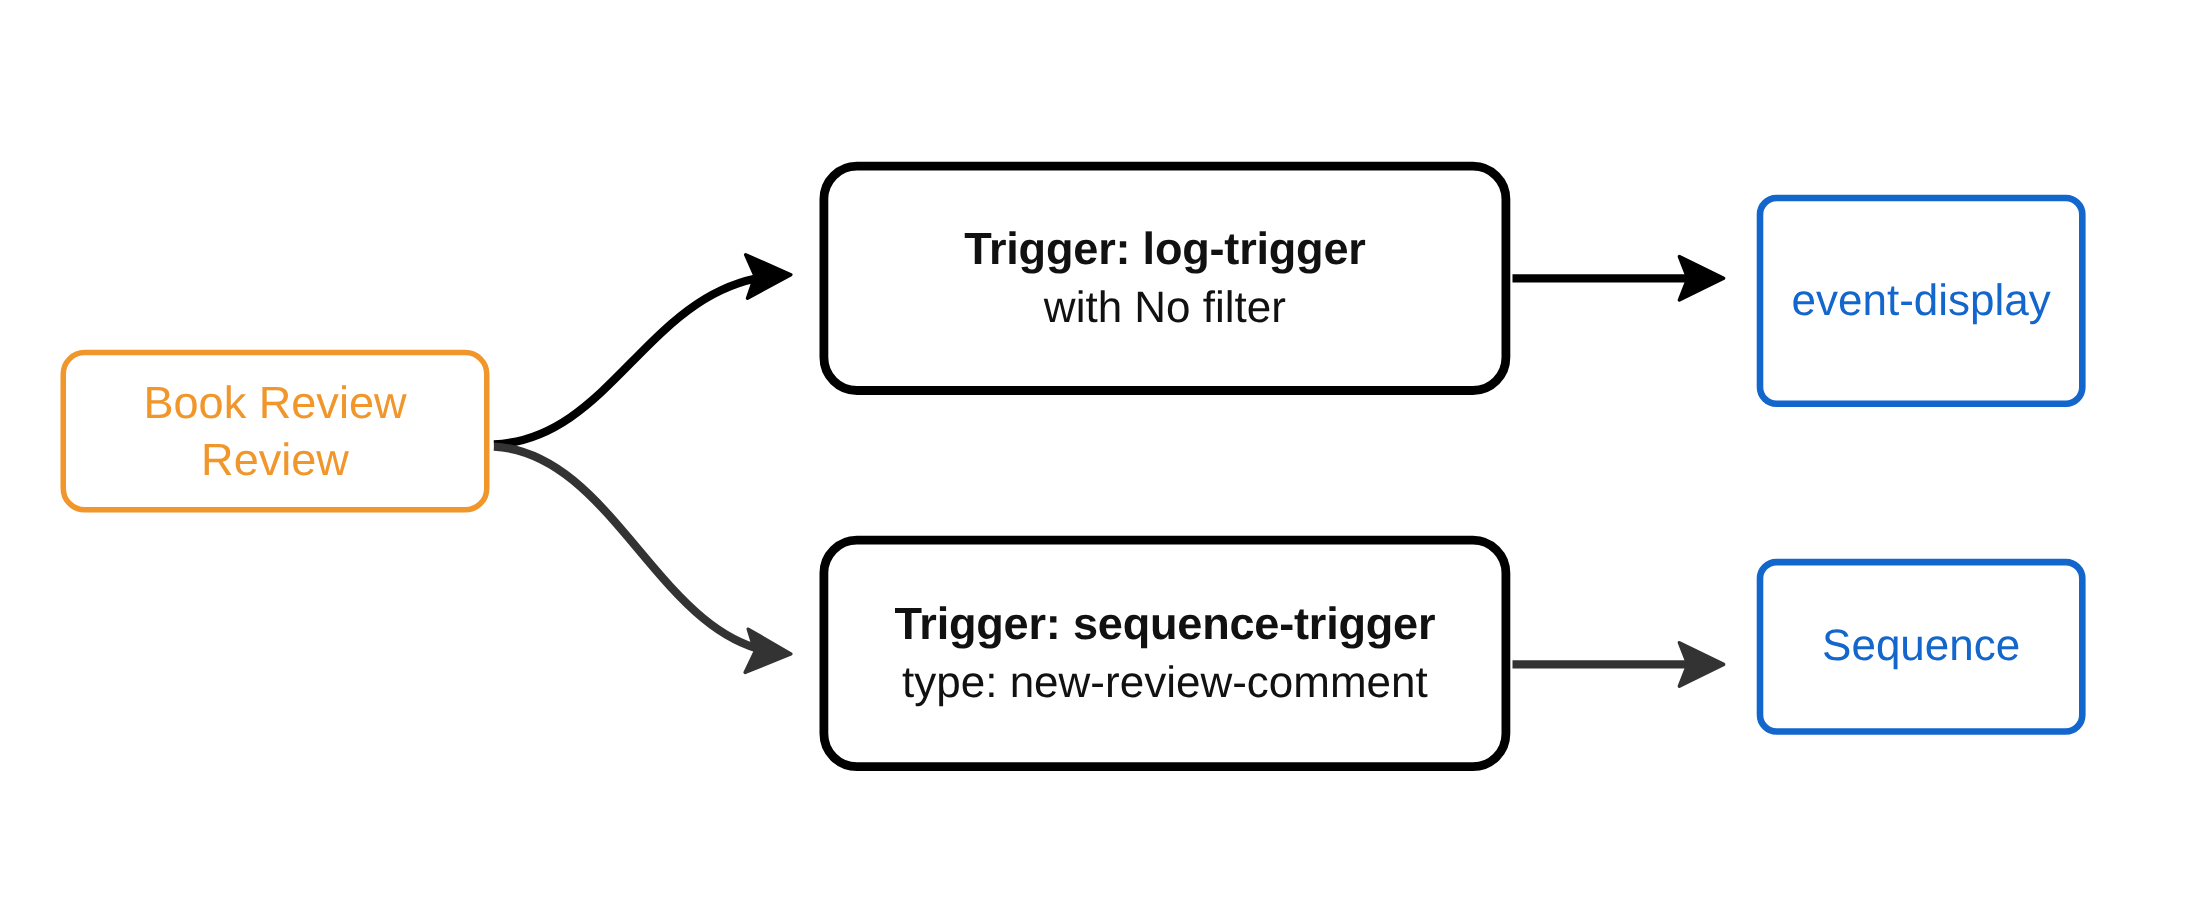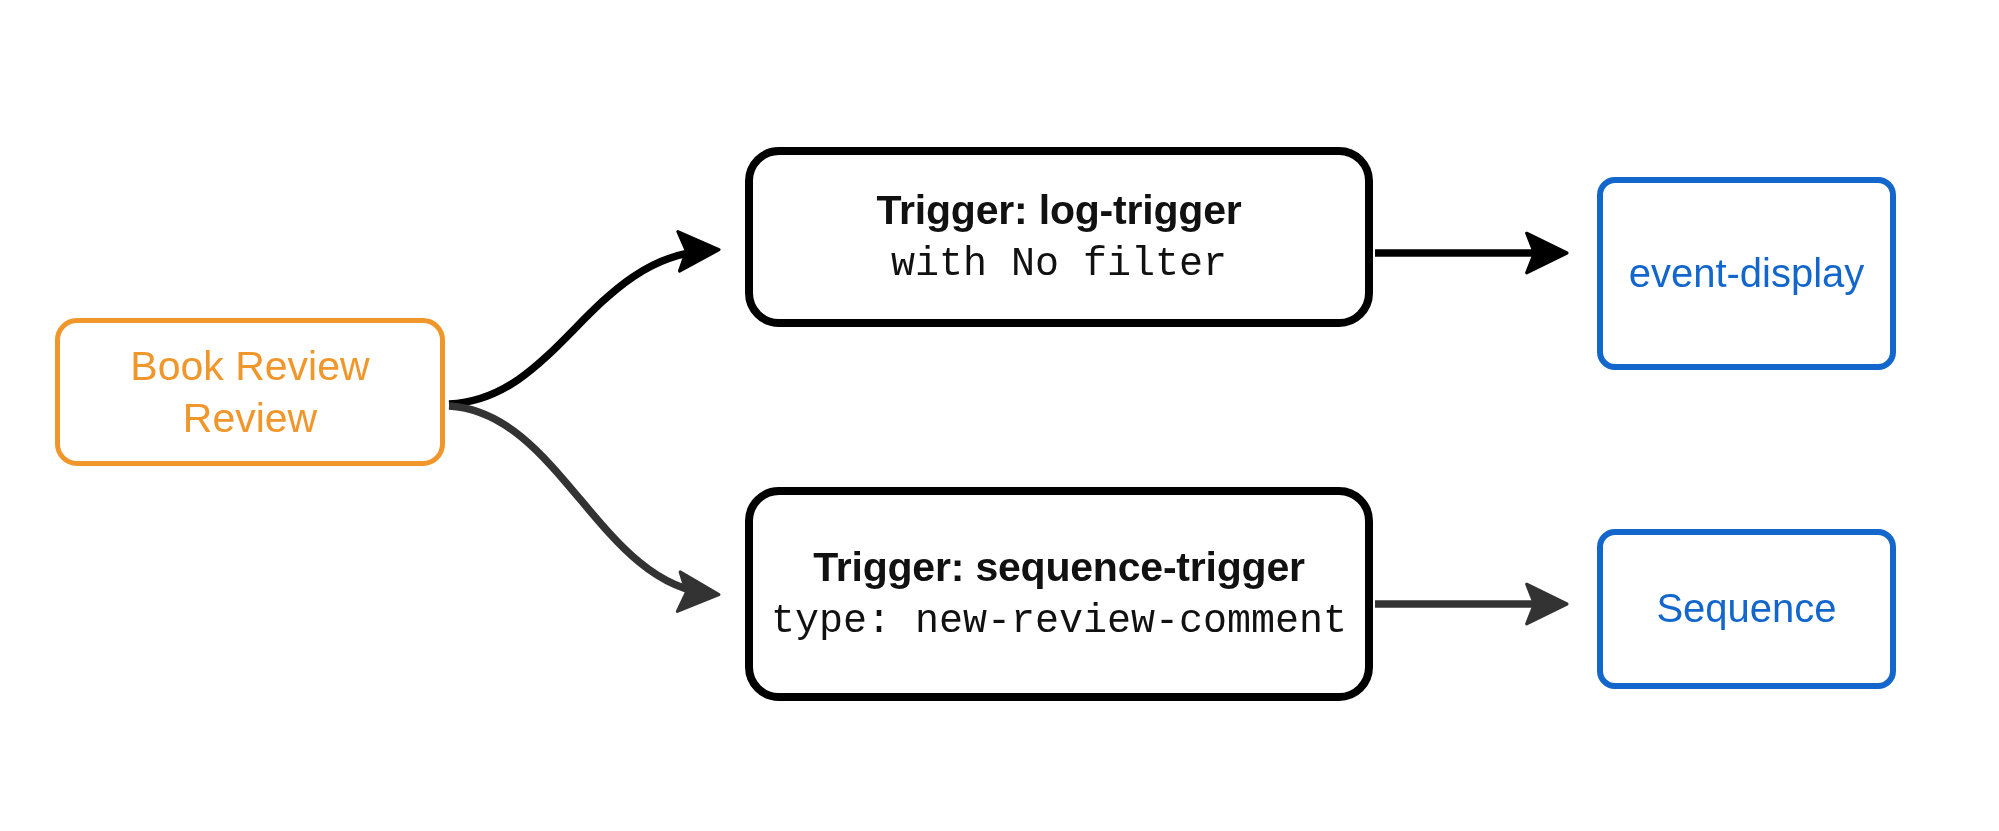--- a/index.html
+++ b/index.html
@@ -53,55 +53,54 @@
   
   .node-trigger {
     left: 745px;
     width: 628px;
     border: 8px solid #000000;
     border-radius: 34px;
     color: #111111;
   }
   #node-trigger-log {
     top: 147px;
-    height: 180px;
+    height: 212px;
   }
   #node-trigger-sequence {
     top: 487px;
     height: 214px;
   }
   .trigger-title {
     font-size: 41px;
     font-weight: bold;
     white-space: nowrap;
     letter-spacing: -0.2px;
   }
   .trigger-sub {
     font-size: 40px;
     font-weight: 400;
     white-space: nowrap;
     margin-top: 3px;
-    font-family: Liberation Mono, monospace;
   }
   
   .node-target {
     left: 1597px;
     width: 299px;
     border: 6px solid #1266cc;
     border-radius: 18px;
     color: #1266cc;
     font-size: 40px;
     font-weight: 400;
   }
   #node-target-event-display {
     top: 177px;
     height: 193px;
   }
   #node-target-sequence {
-    top: 529px;
+    top: 508px;
     height: 160px;
   }
   .node-target .line { white-space: nowrap; }
 </style>
 </head>
 <body>
 
 <div id="diagram-canvas">
 
   <svg id="edge-layer" viewBox="0 0 1999 831" width="1999" height="831" xmlns="http://www.w3.org/2000/svg">

